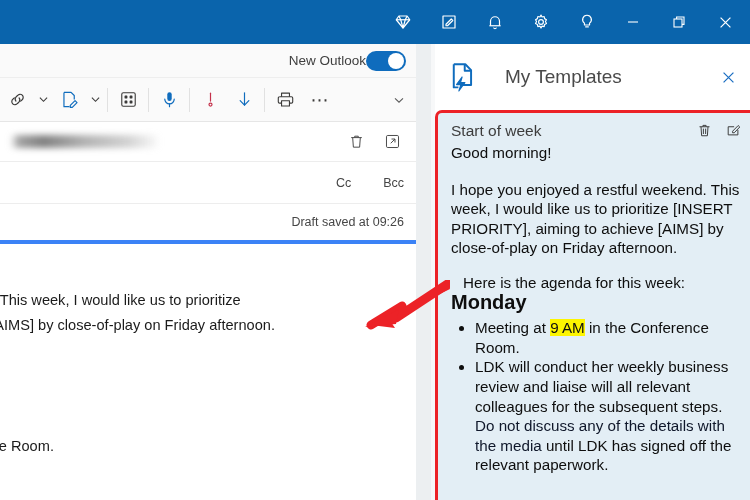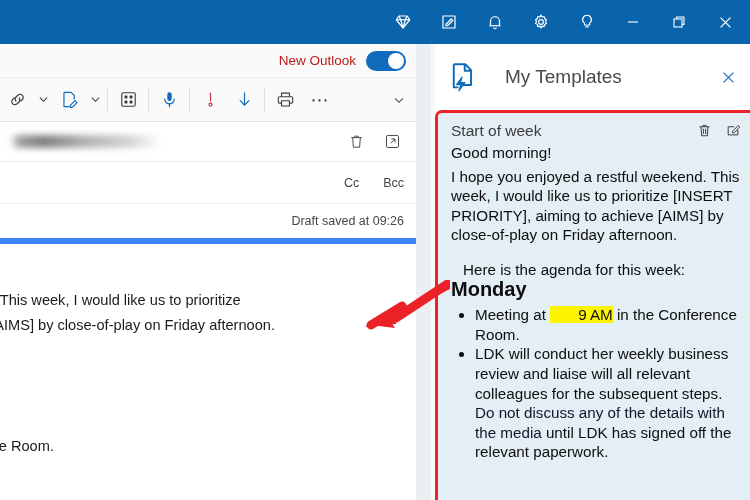--- a/index.html
+++ b/index.html
@@ -32,21 +32,21 @@
     background:#ffffff;
   }
   .newoutlook-bar {
     position:absolute; left:0; top:0; width:416px; height:34px;
     background:#fafafa;
     display:flex; align-items:center; justify-content:flex-end;
     padding-right: 10px;
     border-bottom: 1px solid #eeeeee;
   }
   .newoutlook-label {
-    font-size: 13.5px; color:#b91c1c; margin-right: 10px; white-space:nowrap;
+    font-size: 13.5px; color:#404040; white-space:nowrap;
     font-weight: 400;
   }
   .toggle {
     width: 40px; height: 20px; border-radius: 10px; background:#0f6cbd;
     position:relative; flex:none;
   }
   .toggle .knob {
     position:absolute; right:2px; top:2px; width:16px; height:16px;
     border-radius:50%; background:#ffffff;
   }
@@ -91,27 +91,27 @@
       rgba(255,255,255,0) 100%);
     filter: blur(3.2px);
     border-radius: 2px;
   }
   .row-to-actions { margin-left:auto; display:flex; align-items:center; padding-right: 6px; }
   .row-to-actions .ico-btn { width:36px; height:34px; display:flex; align-items:center; justify-content:center; color:#4a4a4a; }
 
   .row-cc {
     position:absolute; left:0; top:118px; width:416px; height:42px;
     border-bottom:1px solid #ededed; display:flex; align-items:center; justify-content:flex-end;
-    padding-right: 12px; gap: 24px;
+    padding-right: 12px; gap: 32px;
   }
   .cc-link { font-size:12.5px; color:#454545; }
 
   .row-subject {
     position:absolute; left:0; top:160px; width:416px; height:40px;
-    border-bottom:6px solid #3b82f6; display:flex; align-items:center; justify-content:flex-end;
+    border-bottom:4px solid #3b82f6; display:flex; align-items:center; justify-content:flex-end;
     padding-right: 12px;
   }
   .draft-saved { font-size:12.5px; color:#464646; }
 
   .bodytext {
     position:absolute; left:0; top:204px; width:416px; height:252px;
     overflow:hidden;
     font-size:14.6px; line-height:25px; color:#1b1b1b;
   }
   .bodytext p { margin:0; white-space:nowrap; }
@@ -163,26 +163,26 @@
   }
   .tpl-card-head { display:flex; align-items:flex-start; }
   .tpl-card-name {
     font-size: 15.5px; color:#3c3c3c; line-height: 20px;
   }
   .tpl-card-actions { margin-left:auto; display:flex; gap: 14px; padding-top: 2px; }
   .tpl-card-actions .ico { color:#3f3f3f; display:block; }
 
   .tpl-body { font-size: 15.2px; line-height: 19.6px; color:#0e0e0e; }
   .tpl-body .greet { margin-top: 1px; }
-  .tpl-body .para { margin-top: 4px; }
+  .tpl-body .para { margin-top: 17px; }
   .tpl-body .agenda { margin-top: 15px; margin-left: 12px; }
   .tpl-body .dayhead { font-weight: bold; font-size:20px; }
   .tpl-list { margin: 6px 0 0 0; padding-left: 24px; }
   .tpl-list li { margin-bottom: 0px; }
-  .hl { background:#fdf500;padding-left:28px; }
+  .hl { background:#fdf500; }
   .redtxt { color:#0f172a; }
 
   
   .arrow { position:absolute; left:355px; top:280px; width:95px; height:70px; }
 </style>
 </head>
 <body>
 
 <div id="app">
 

